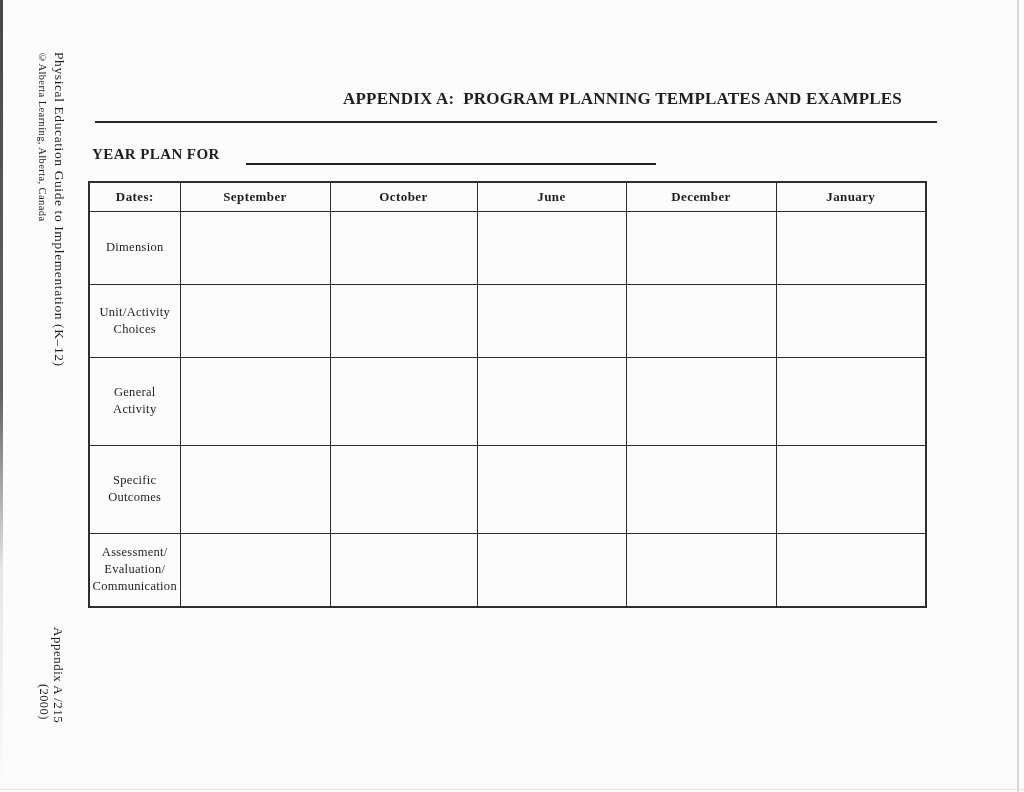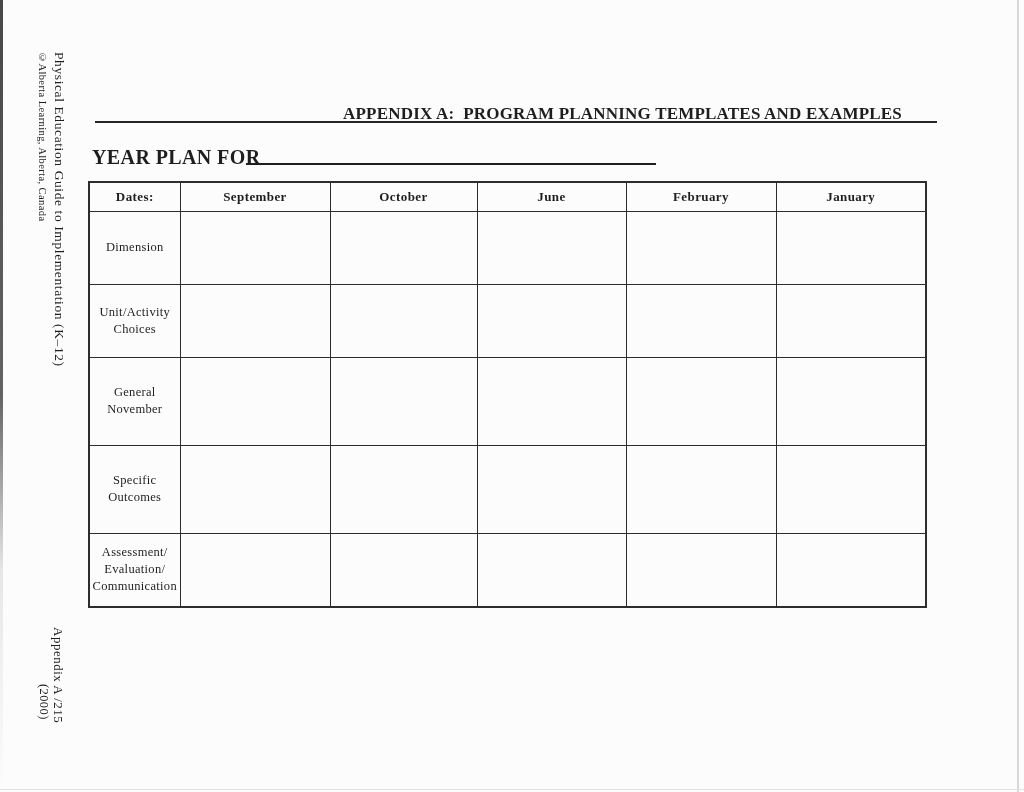--- a/index.html
+++ b/index.html
@@ -30,31 +30,31 @@
   }
 
   
   .v-block { position: absolute; writing-mode: vertical-rl; text-orientation: mixed; }
   .guide-title   { font-size: 13.5px; letter-spacing: 0.6px; line-height: 19px; }
   .copyright     { font-size: 10.5px; letter-spacing: 0.4px; line-height: 16px; }
   .page-ref      { font-size: 13px;   letter-spacing: 0.5px; }
   .page-ref-year { font-size: 12.5px; letter-spacing: 0.4px; }
 
   .appendix-title {
-    position: absolute; left: 343px; top: 104px;
+    position: absolute; left: 343px; top: 89px;
     font-size: 17px; font-weight: bold; letter-spacing: 0.2px;
     white-space: pre;
   }
   .title-rule {
     position: absolute; left: 95px; top: 121px; width: 842px; height: 2px;
     background: #262626;
   }
   .year-plan-label {
     position: absolute; left: 92px; top: 146px;
-    font-size: 20px; font-weight: bold; letter-spacing: 0.4px;
+    font-size: 15px; font-weight: bold; letter-spacing: 0.4px;
   }
   .fill-in-line {
     position: absolute; left: 246px; top: 163px; width: 410px; height: 2px;
     background: #1f1f1f;
   }
 
   table.plan-table {
     position: absolute; left: 88px; top: 181px;
     width: 837px; table-layout: fixed; border-collapse: collapse;
     border: 2px solid #2d2d2d;
@@ -119,21 +119,21 @@
       <col class="col-m3">
         <col class="col-m4">
         <col class="col-m5">
     </colgroup>
     <thead>
       <tr>
         <th>Dates:</th>
         <th>September</th>
         <th>October</th>
         <th>June</th>
-        <th>February</th>
+        <th>December</th>
         <th>January</th>
       </tr>
     </thead>
     <tbody>
       <tr class="r1">
         <th class="row-label">Dimension</th>
         <td></td>
         <td></td>
         <td></td>
         <td></td>
@@ -143,21 +143,21 @@
         <th class="row-label">Unit/Activity
 Choices</th>
         <td></td>
         <td></td>
         <td></td>
         <td></td>
         <td></td>
       </tr>
       <tr class="r3">
         <th class="row-label">General
-November</th>
+Activity</th>
         <td></td>
         <td></td>
         <td></td>
         <td></td>
         <td></td>
       </tr>
       <tr class="r4">
         <th class="row-label">Specific
 Outcomes</th>
         <td></td>

